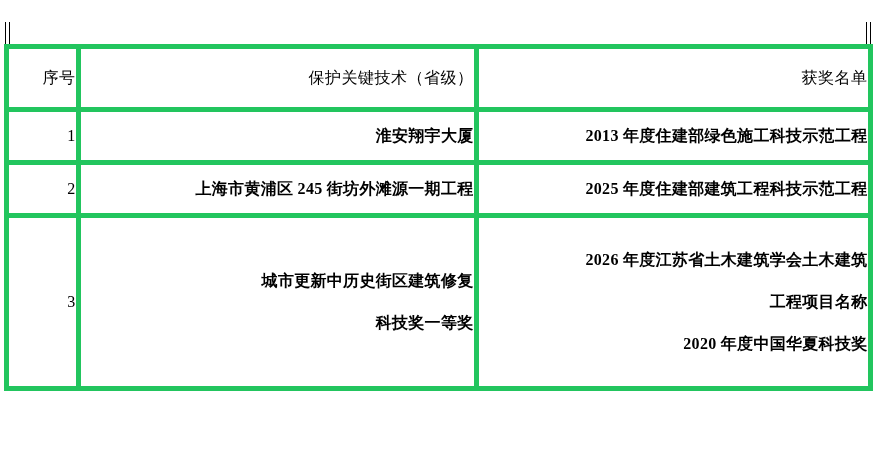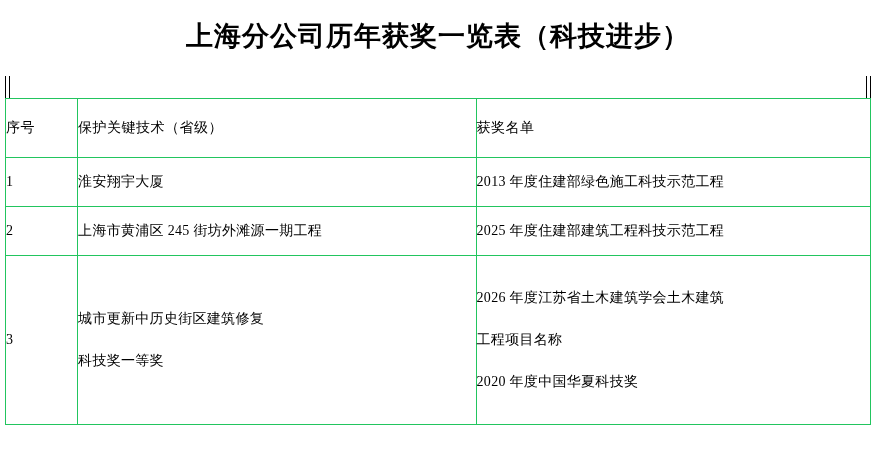--- a/index.html
+++ b/index.html
@@ -50,24 +50,24 @@
     right: 5px;
     width: 3px;
   }
   table.award-table {
     border-collapse: collapse;
     margin: 0 auto;
     width: 866px;
     table-layout: fixed;
   }
   table.award-table td, table.award-table th {
-    border: 1px solid #22c55e;
-    text-align: left;
+    border: 5px solid #22c55e;
+    text-align: right;
     vertical-align: middle;
-    font-size: 14px;
+    font-size: 16px;
     font-weight: normal;
     padding: 0;
   }
   .col-no { width: 72px; }
   .col-proj { width: 398px; }
   .col-award { width: 394px; }
 
   thead td {
     height: 58px;
     letter-spacing: 0.5px;
@@ -77,28 +77,28 @@
     letter-spacing: 0.3px;
   }
   tbody tr.tall td {
     height: 168px;
   }
   .cell-lines {
     line-height: 42px;
   }
   .cell-lines div {
     white-space: nowrap;
+    font-weight: bold;
   }
 </style>
 </head>
 <body>
 
 <div class="page">
 
-  <div class="doc-title">上海分公司历年获奖一览表（科技进步）</div>
 
   <div class="edge-rules">
     <div class="rule rule-left"></div>
     <div class="rule rule-right"></div>
   </div>
 
   <table class="award-table">
     <colgroup>
       <col class="col-no">
       <col class="col-proj">

